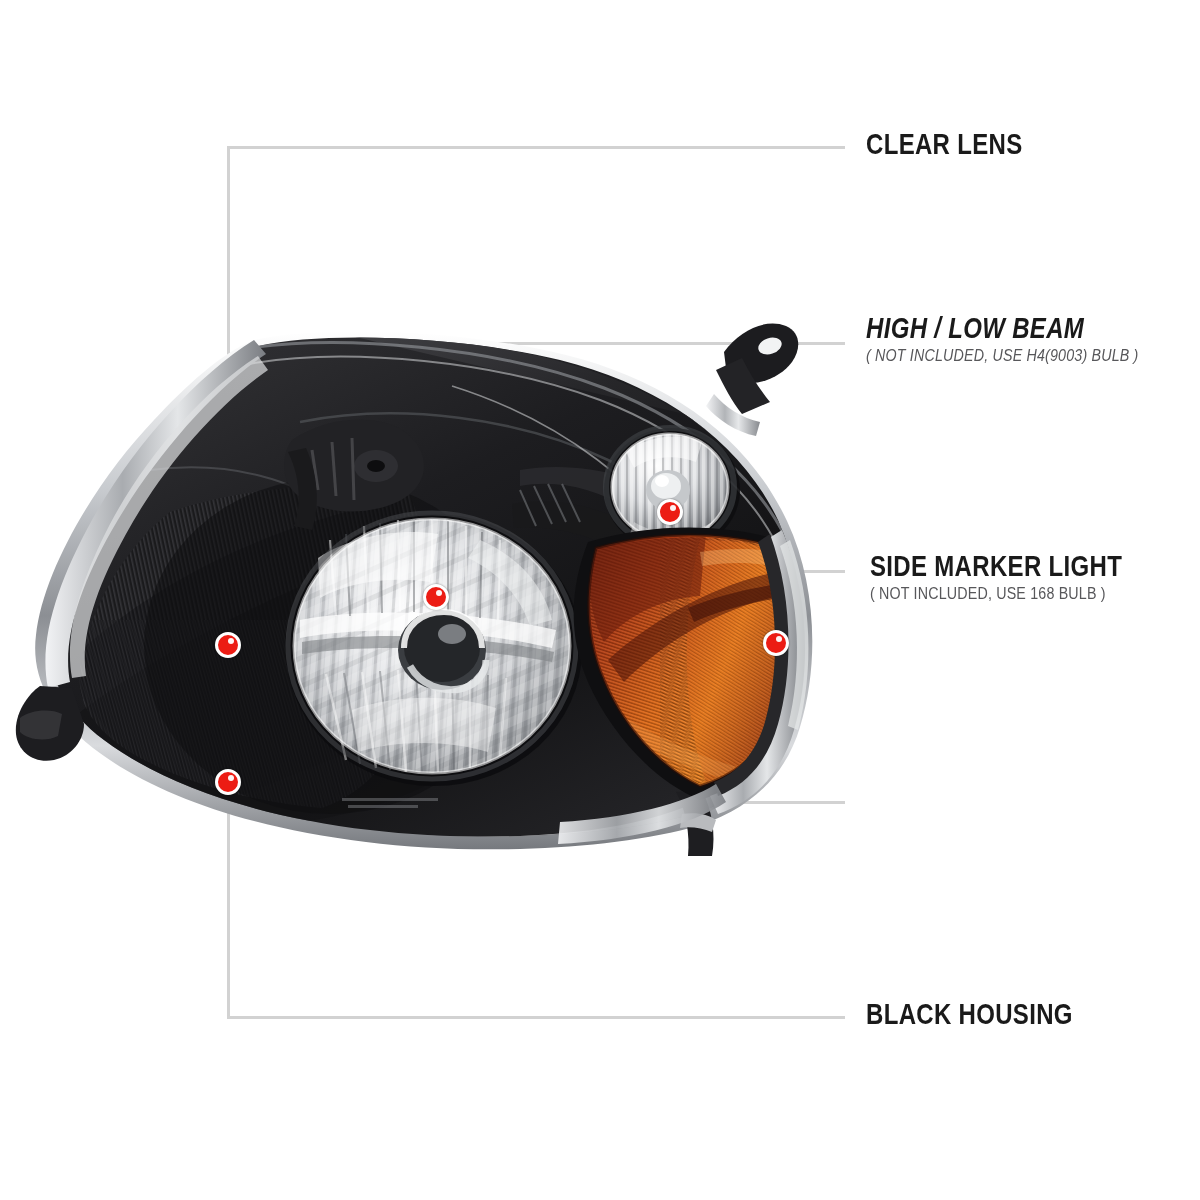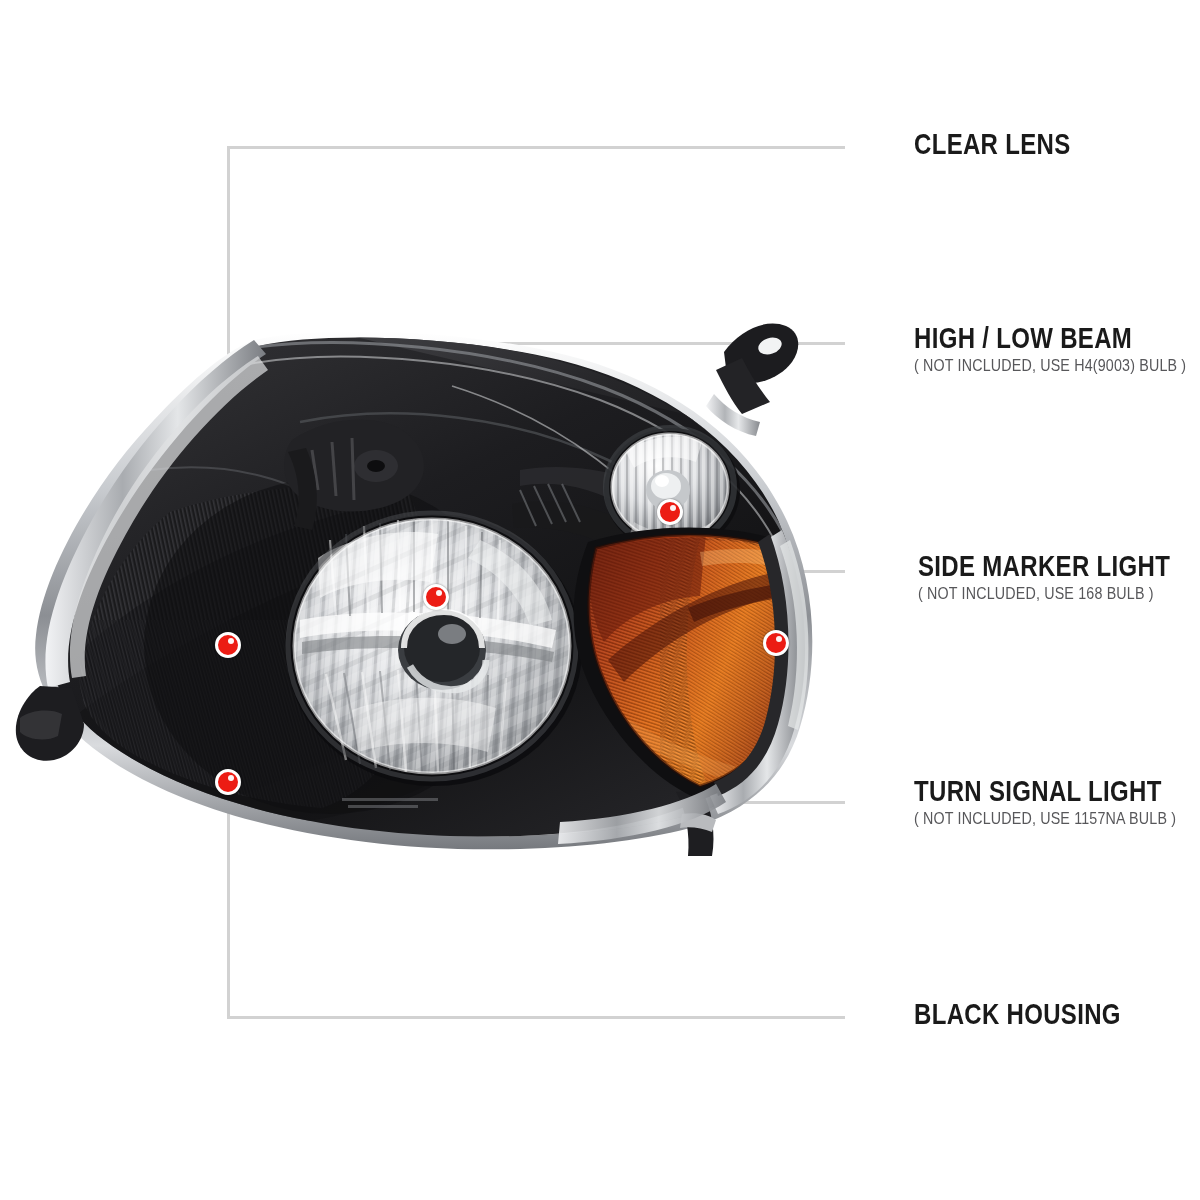--- a/index.html
+++ b/index.html
@@ -7,21 +7,21 @@
   body{
     width:1200px;height:1200px;
     background:#ffffff;
     font-family:"Liberation Sans","DejaVu Sans",sans-serif;
     overflow:hidden;
     position:relative;
   }
   #stage{position:absolute;left:0;top:0;width:1200px;height:1200px;}
 
   
-  .callout{position:absolute;margin-left:48px;}
+  .callout{position:absolute;}
   .callout .title{
     font-family:"Liberation Sans Narrow","Liberation Sans","DejaVu Sans Condensed",sans-serif;
     font-weight:700;
     font-size:30px;
     letter-spacing:.4px;
     color:#1a1a1a;
     white-space:nowrap;
     line-height:1.04;
     transform:scaleX(.80);
     transform-origin:left center;
@@ -430,32 +430,28 @@
   <div class="marker" style="left:215px;top:632px;"></div>
   <div class="marker" style="left:423px;top:584px;"></div>
   <div class="marker" style="left:763px;top:630px;"></div>
   <div class="marker" style="left:657px;top:499px;"></div>
   <div class="marker" style="left:215px;top:769px;"></div>
 
   <div class="callout" style="left:866px;top:128px;">
     <div class="title">CLEAR LENS</div>
   </div>
 
-  <div class="callout" style="left:866px;top:322px;">
+  <div class="callout" style="left:866px;top:312px;font-style:italic;">
     <div class="title">HIGH / LOW BEAM</div>
     <div class="sub">( NOT INCLUDED, USE  H4(9003)  BULB )</div>
   </div>
 
   <div class="callout" style="left:870px;top:550px;">
     <div class="title">SIDE MARKER LIGHT</div>
     <div class="sub">( NOT INCLUDED, USE  168  BULB )</div>
   </div>
 
-  <div class="callout" style="left:866px;top:775px;">
-    <div class="title">TURN SIGNAL LIGHT</div>
-    <div class="sub">( NOT INCLUDED, USE  1157NA  BULB )</div>
-  </div>
 
   <div class="callout" style="left:866px;top:998px;">
     <div class="title">BLACK HOUSING</div>
   </div>
 
 </div>
 
 </body></html>

